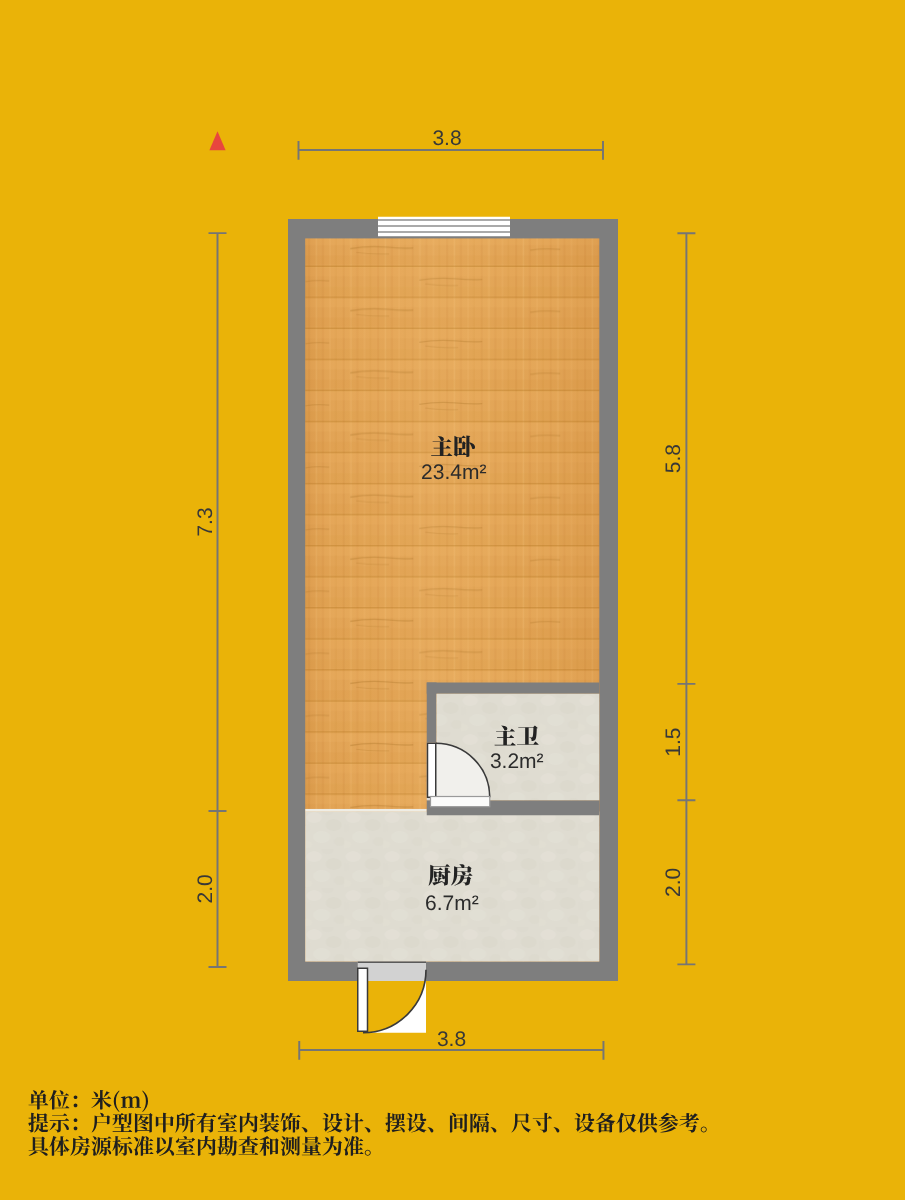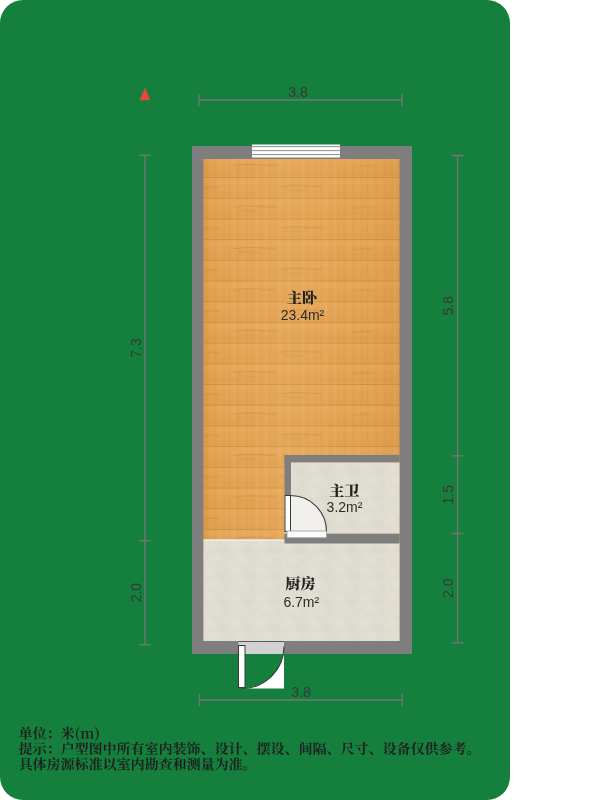--- a/index.html
+++ b/index.html
@@ -1,15 +1,15 @@
 <!DOCTYPE html>
 <html><head><meta charset="utf-8">
 <style>
 html,body{margin:0;padding:0;background:#fff;}
-#page{position:relative;width:510px;height:800px;background:#15803d;overflow:hidden;border-radius:23px;}
+#page{position:relative;width:603px;height:800px;background:#eab308;overflow:hidden;}
 svg{display:block;}
 text{font-family:"Liberation Sans",sans-serif;}
 </style></head>
 <body>
 <div id="page">
 <svg width="603" height="800" viewBox="0 0 603 800">
 <defs>
 <linearGradient id="woodshade" x1="0" y1="0" x2="1" y2="0">
  <stop offset="0" stop-color="#c07628" stop-opacity="0.22"></stop>
  <stop offset="0.10" stop-color="#e8a854" stop-opacity="0.05"></stop>

